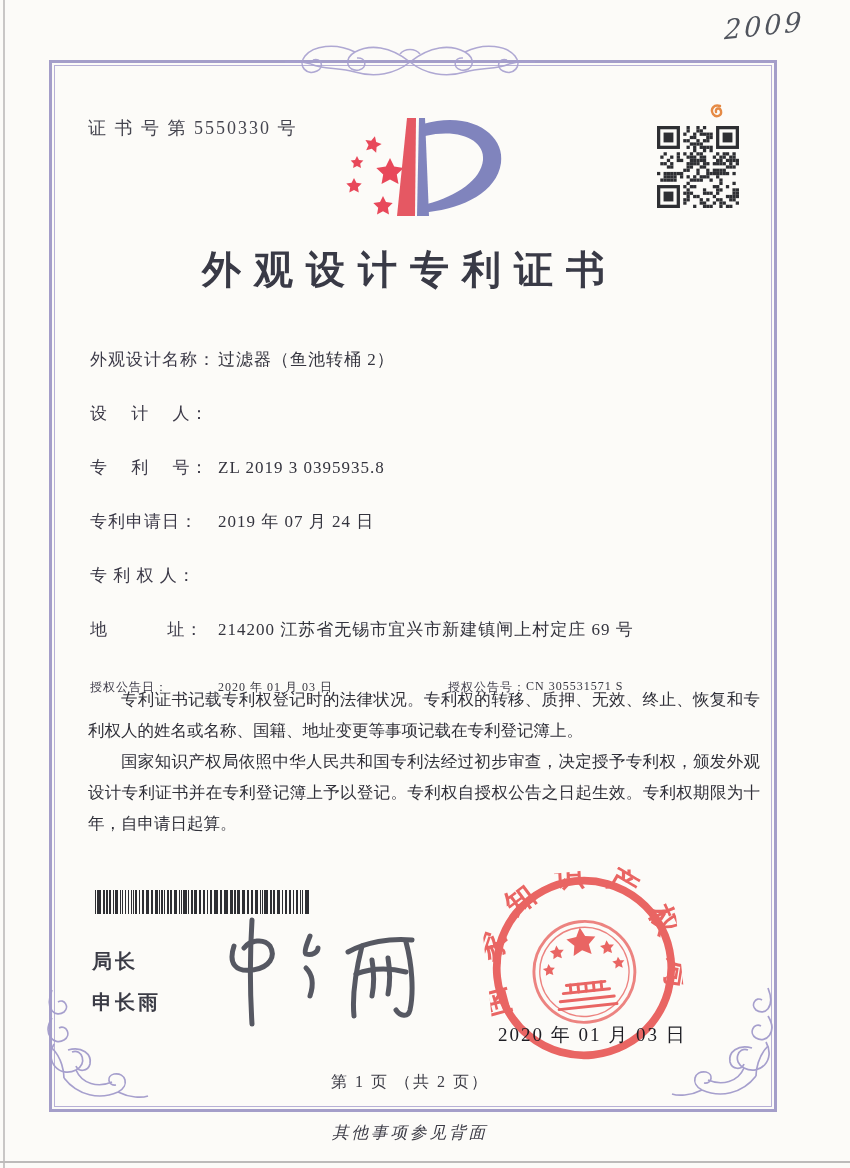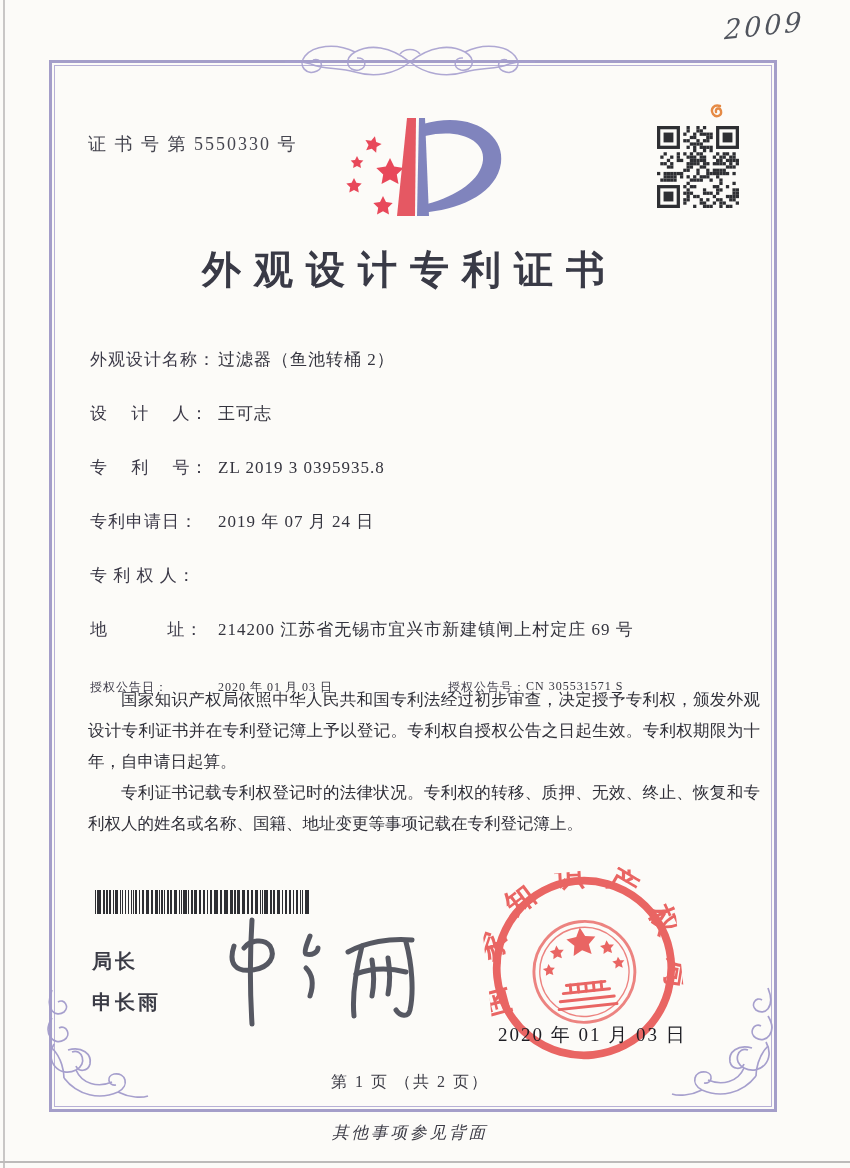--- a/index.html
+++ b/index.html
@@ -7,21 +7,21 @@
         font-family:"Liberation Serif","DejaVu Serif",serif;color:#33343c;}
   .scan-edge-left{position:absolute;left:3px;top:0;width:2px;height:1168px;background:#c9c7c6;}
   .scan-edge-bottom{position:absolute;left:0;top:1161px;width:850px;height:2px;background:#bdbbba;}
 
   .frame{position:absolute;left:49px;top:60px;width:722px;height:1046px;
          border:3px solid #a49ec9;}
   .frame-inner{position:absolute;left:2px;top:2px;right:2px;bottom:2px;border:1px solid #b7b0d6;}
 
   .ornament{position:absolute;pointer-events:none;}
 
-  .cert-number{position:absolute;left:88px;top:132px;font-size:18px;letter-spacing:2px;color:#45454f;}
+  .cert-number{position:absolute;left:88px;top:116px;font-size:18px;letter-spacing:2px;color:#45454f;}
 
   .logo{position:absolute;left:333px;top:108px;}
   .qr{position:absolute;left:657px;top:126px;width:82px;height:82px;}
   .handwritten{position:absolute;left:724px;top:10px;font-size:27px;color:#50545d;
                font-style:italic;transform:rotate(-6deg) skewX(-8deg);letter-spacing:3px;
                font-family:"DejaVu Serif",serif;}
   .orange-mark{position:absolute;left:706px;top:101px;}
 
   .title{position:absolute;left:49px;top:243px;width:722px;text-align:center;
          font-size:39px;font-weight:600;letter-spacing:13px;color:#393a46;}
@@ -336,21 +336,20 @@
 
   <div class="title">外观设计专利证书</div>
 
   <div class="fields">
     <div class="field-row">
       <span class="field-label">外观设计名称：</span>
       <span class="field-value">过滤器（鱼池转桶 2）</span>
     </div>
     <div class="field-row">
       <span class="field-label">设　 计　 人：</span>
-      <span class="field-value">王可志</span>
     </div>
     <div class="field-row">
       <span class="field-label">专　 利　 号：</span>
       <span class="field-value">ZL 2019 3 0395935.8</span>
     </div>
     <div class="field-row">
       <span class="field-label">专利申请日：</span>
       <span class="field-value">2019 年 07 月 24 日</span>
     </div>
     <div class="field-row">
@@ -367,22 +366,22 @@
       <span class="field-label">授权公告日：</span>
       <span class="field-value">2020 年 01 月 03 日</span>
     </div>
     <div class="grant-right">
       <span class="field-label" style="width:auto;">授权公告号：</span>
       <span class="field-value">CN 305531571 S</span>
     </div>
   </div>
 
   <div class="body-text">
+    <p>专利证书记载专利权登记时的法律状况。专利权的转移、质押、无效、终止、恢复和专利权人的姓名或名称、国籍、地址变更等事项记载在专利登记簿上。</p>
     <p>国家知识产权局依照中华人民共和国专利法经过初步审查，决定授予专利权，颁发外观设计专利证书并在专利登记簿上予以登记。专利权自授权公告之日起生效。专利权期限为十年，自申请日起算。</p>
-    <p>专利证书记载专利权登记时的法律状况。专利权的转移、质押、无效、终止、恢复和专利权人的姓名或名称、国籍、地址变更等事项记载在专利登记簿上。</p>
   </div>
 
   <svg class="barcode" id="barcode-svg" width="216" height="24" viewBox="0 0 216 24">
       <rect x="0" y="0" width="1" height="24" fill="#2e2f33"></rect>
       <rect x="2" y="0" width="4" height="24" fill="#2e2f33"></rect>
       <rect x="8" y="0" width="2" height="24" fill="#2e2f33"></rect>
       <rect x="11" y="0" width="2" height="24" fill="#2e2f33"></rect>
       <rect x="14" y="0" width="2" height="24" fill="#2e2f33"></rect>
       <rect x="18" y="0" width="1" height="24" fill="#2e2f33"></rect>
       <rect x="20" y="0" width="3" height="24" fill="#2e2f33"></rect>

